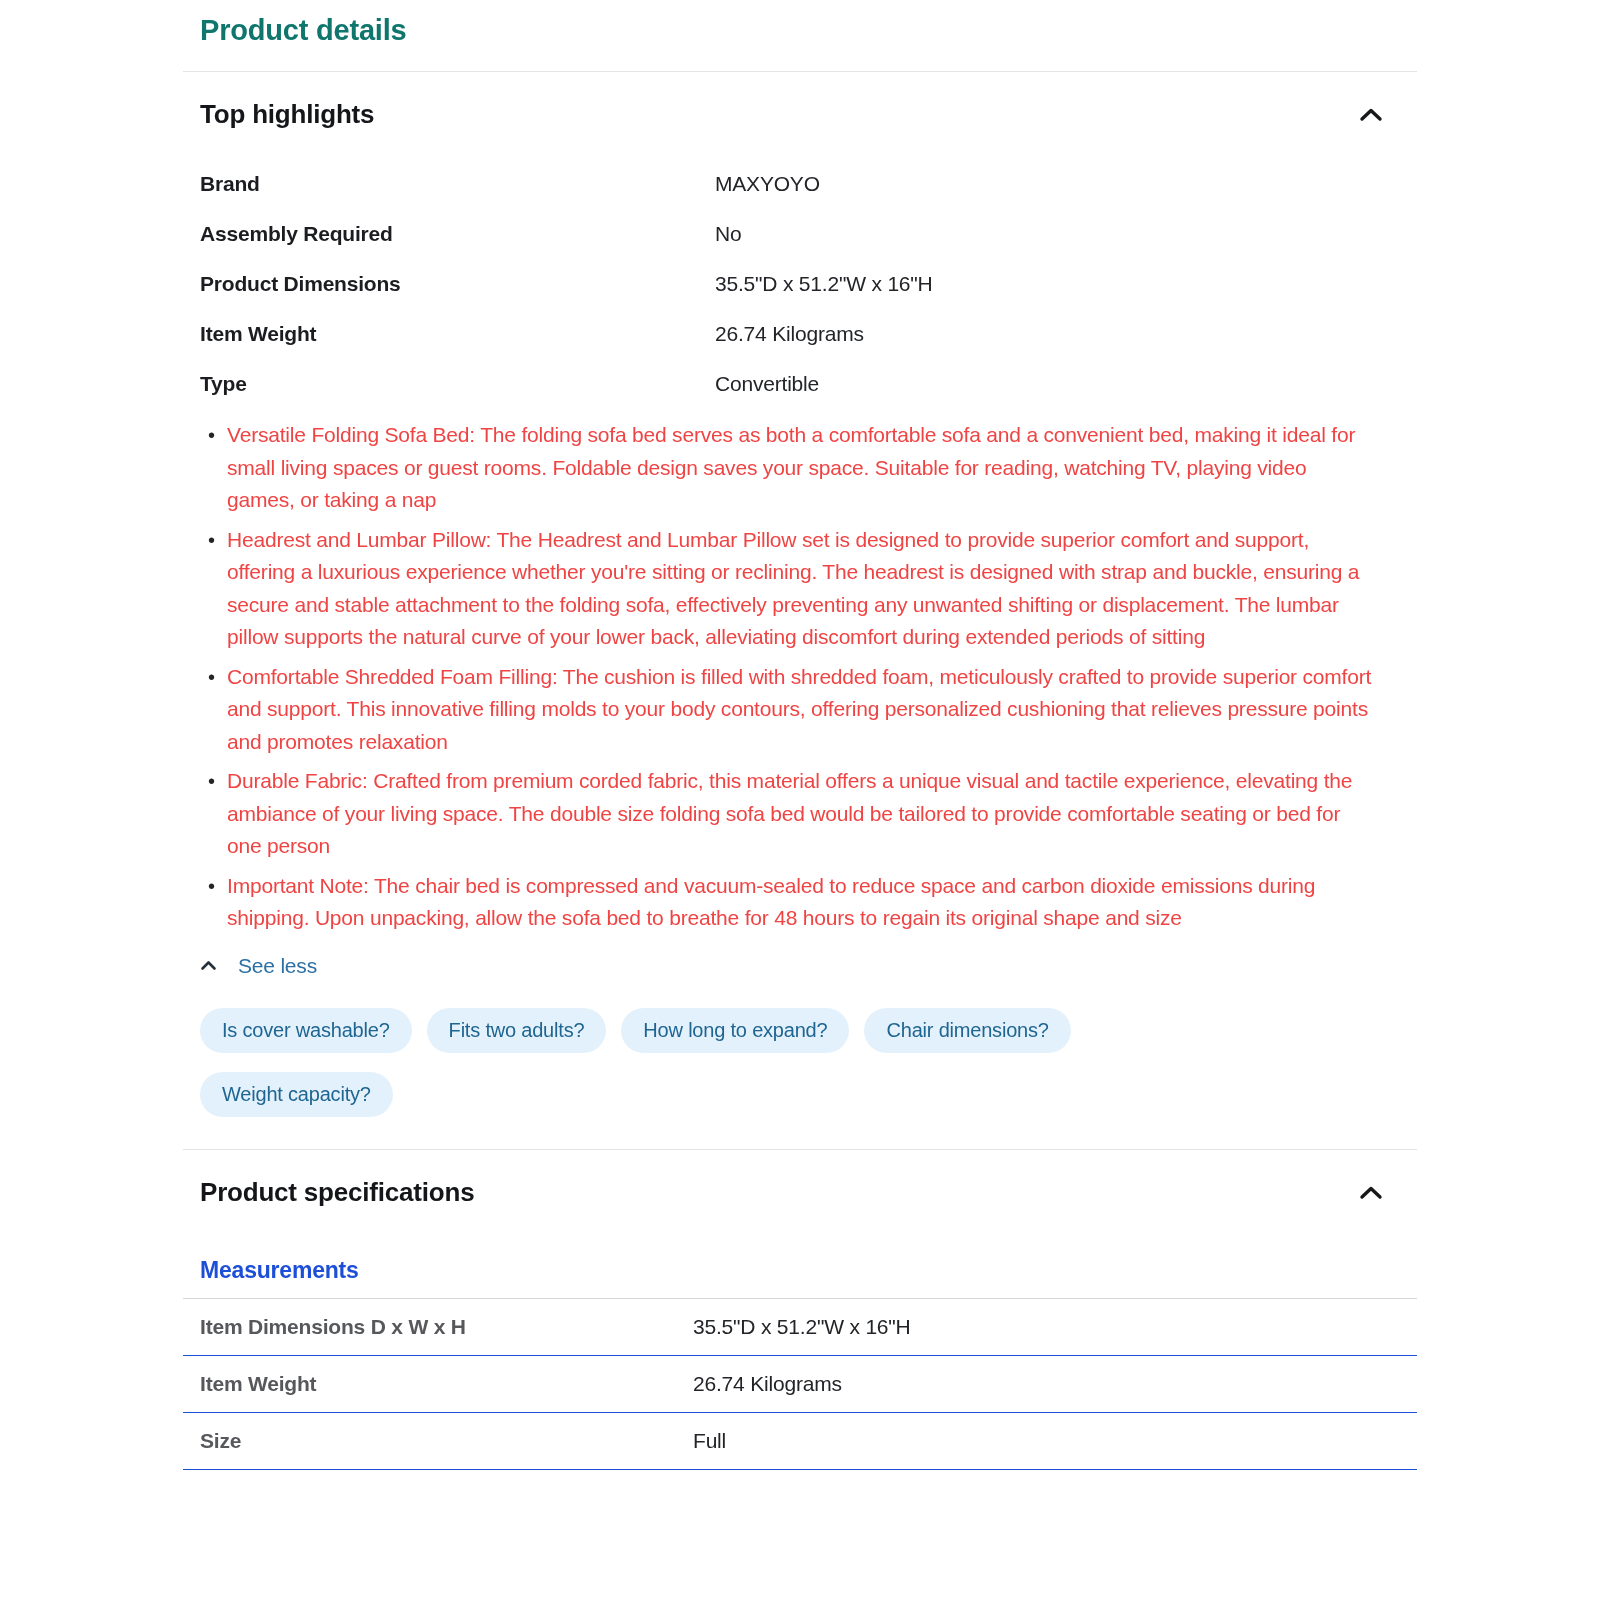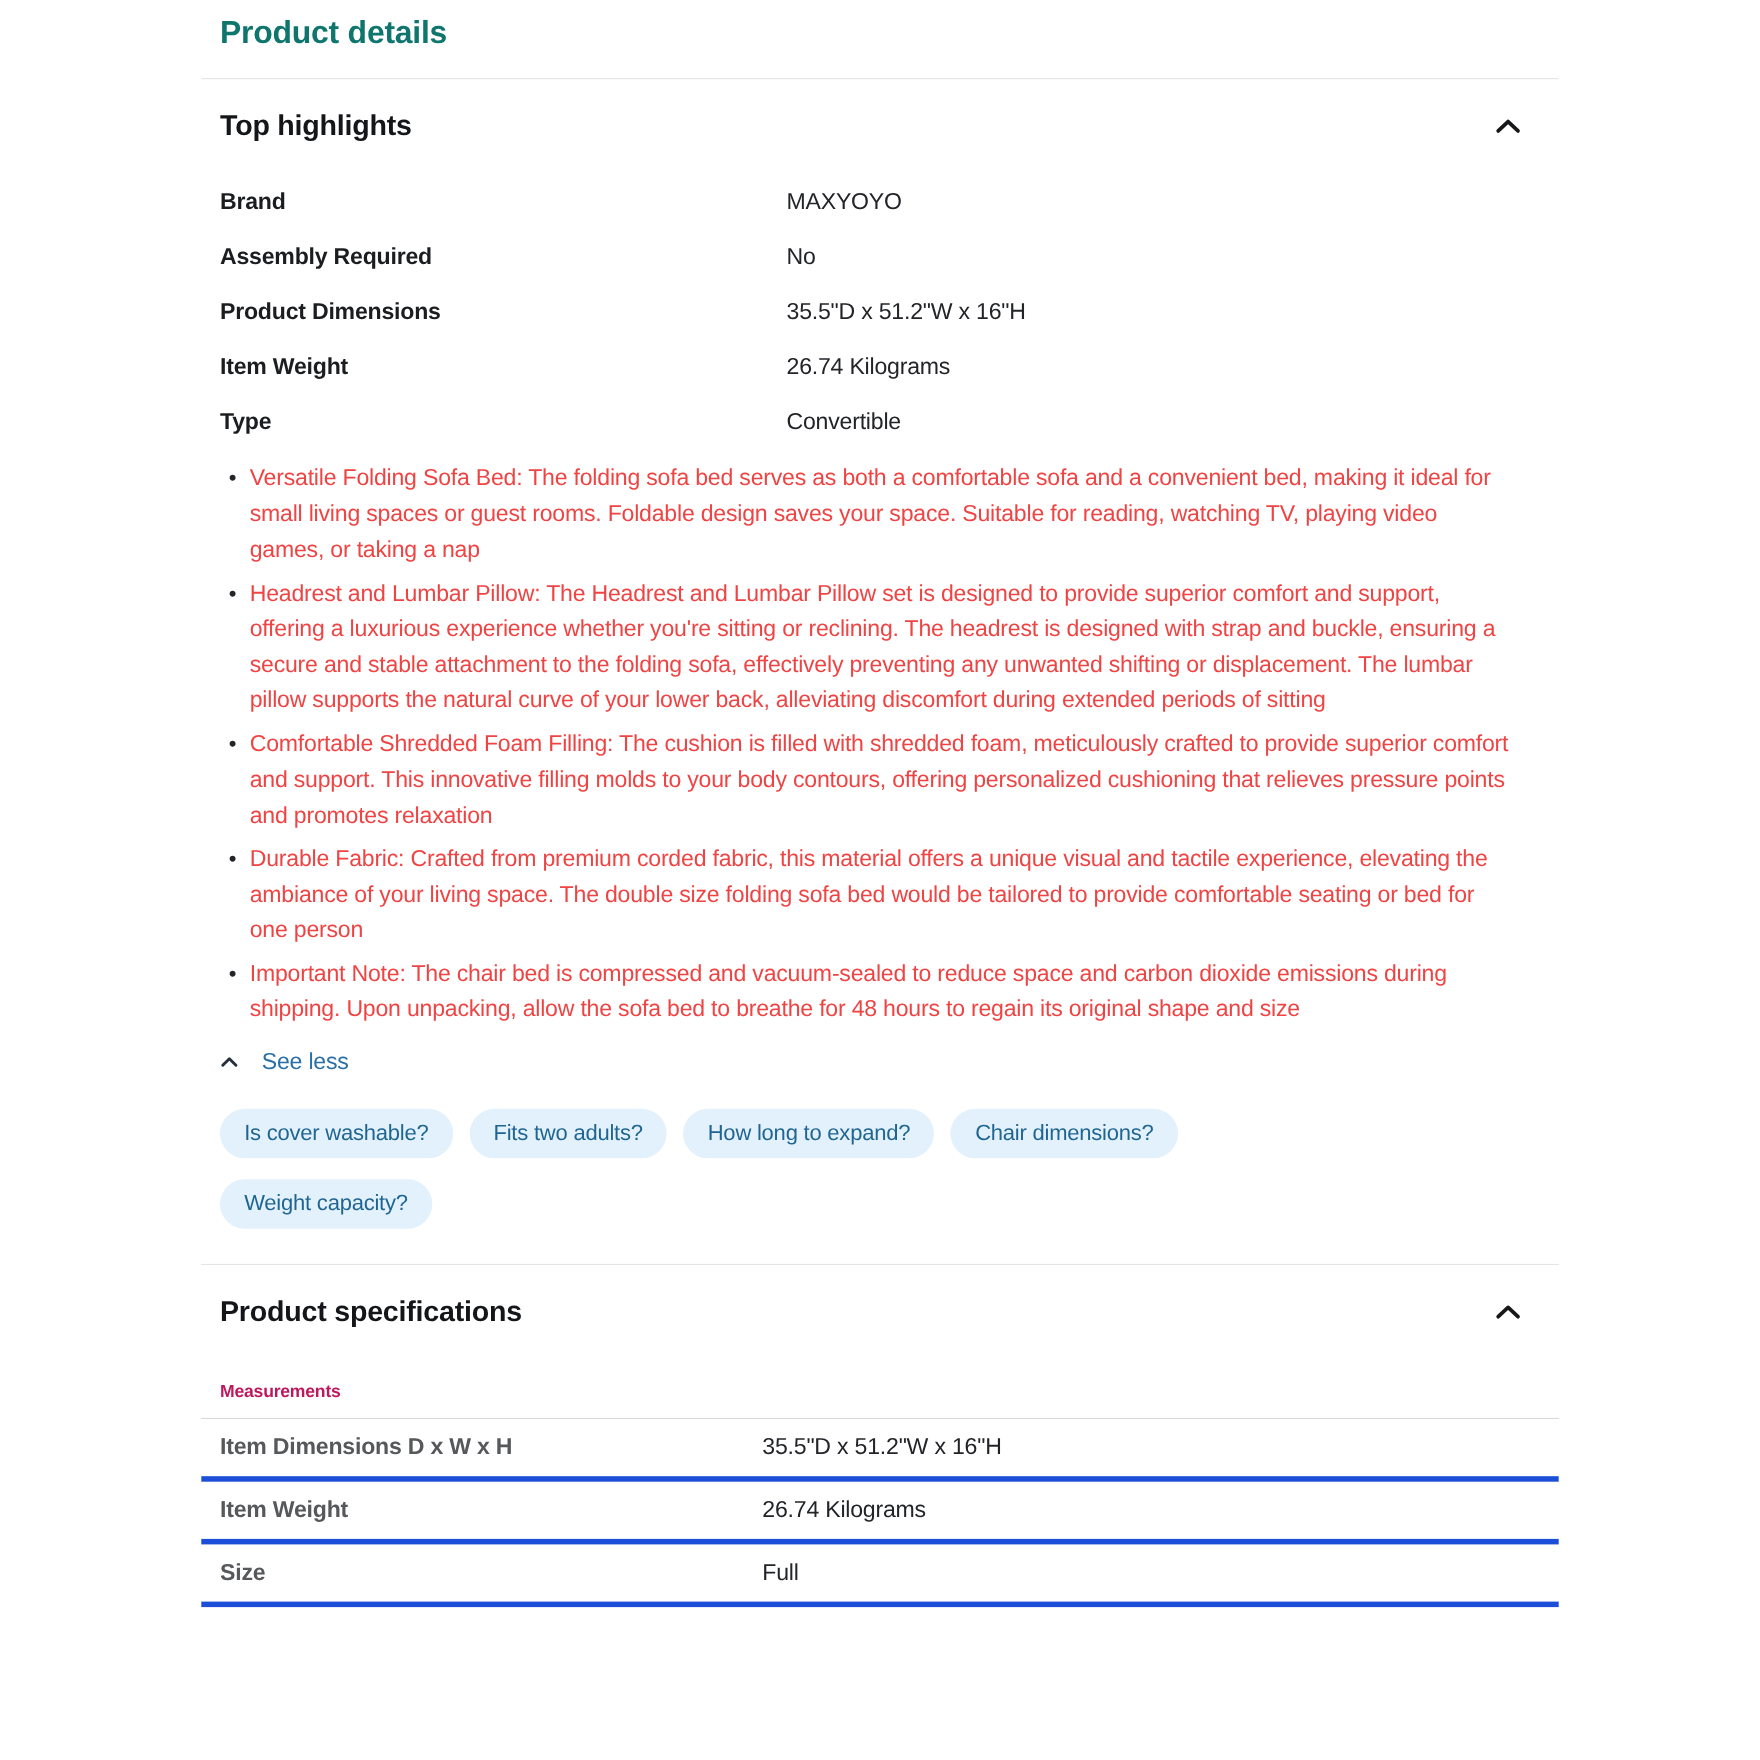--- a/index.html
+++ b/index.html
@@ -76,27 +76,27 @@
     background: #e3f1fc; color: #1f6591;
     border: none; border-radius: 23px;
     font-family: "Liberation Sans", sans-serif;
     font-size: 20px; letter-spacing: -0.2px; cursor: pointer;
   }
 
   
   .spec-block { margin: 0 0 0 183px; width: 1234px; }
   .spec-subheading {
     margin-top: 48px; padding: 0 0 14px 17px;
-    font-size: 16px; font-weight: bold; color: #be185d;
+    font-size: 23px; font-weight: bold; color: #1d4ed8;
     border-bottom: 1px solid #d8d8d8;
   }
   .spec-row {
     display: grid; grid-template-columns: 510px 1fr;
     align-items: center; height: 57px;
-    border-bottom: 5px solid #1d4ed8;
+    border-bottom: 1px solid #1d4ed8;
   }
   .spec-label { padding-left: 17px; font-size: 21px; font-weight: bold; color: #56585b; }
   .spec-value { font-size: 21px; color: #222428; }
 </style>
 </head>
 <body>
 
 <div class="page">
 
   <h1 class="page-title">Product details</h1>

